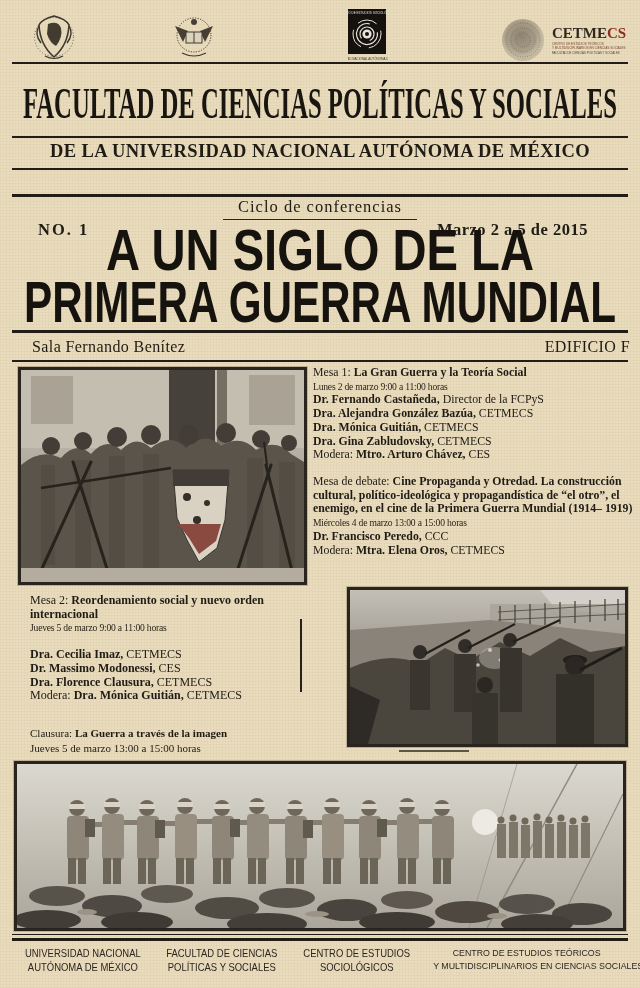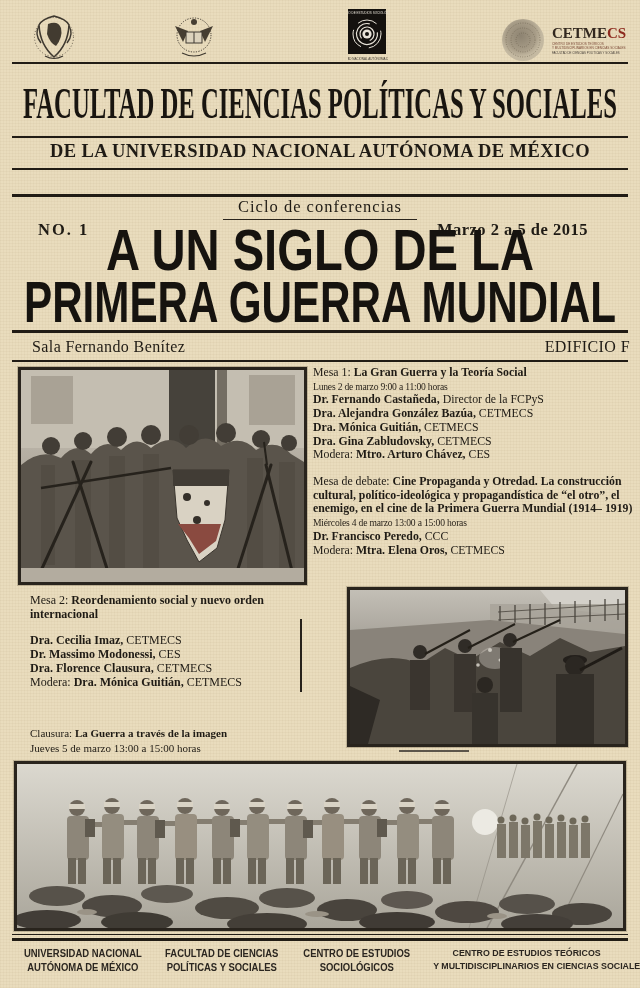--- a/index.html
+++ b/index.html
@@ -34,21 +34,21 @@
   #mesa2{left:30px;top:594px;width:282px;font-size:12px;}
   #mesa2 .gap{height:13px;}
   #clausura{left:30px;top:726px;width:316px;font-size:11px;line-height:14.5px;}
   
   .photo{position:absolute;border:3px solid #29241d;background:#b9b3a7;box-shadow:0 0 0 1px rgba(70,60,40,.25);}
   .photo svg{display:block;}
   #vdiv{left:300px;top:619px;width:2px;height:73px;background:#25201a;}
   #cap-line{left:399px;top:750px;width:70px;height:2px;background:#5c554a;}
   
   #footer-text{top:947px;left:12px;width:616px;display:flex;align-items:flex-start;
-    font-family:"Liberation Sans","DejaVu Sans",sans-serif;font-weight:bold;color:#2b2620;}
+    font-family:"Liberation Sans","DejaVu Sans",sans-serif;font-weight:normal;color:#2b2620;}
   .fcol{text-align:center;line-height:1.32;}
   .fcol .fline{white-space:nowrap;transform:scaleX(.92);transform-origin:center;}
   .fc1{width:23%;font-size:10.3px;}
   .fc2{width:22%;font-size:10.3px;}
   .fc3{width:22%;font-size:10.3px;}
   .fc4{width:33%;font-size:9.6px;}
 </style>
 </head>
 <body>
 
@@ -211,20 +211,21 @@
 
   <div class="block mono" id="debate">
     <div><span>Mesa de debate:</span> <span class="n">Cine Propaganda y Otredad. La construcción cultural, político-ideológica y propagandística de “el otro”, el enemigo, en el cine de la Primera Guerra Mundial (1914– 1919)</span></div>
     <div class="sched">Miércoles 4 de marzo 13:00 a 15:00 horas</div>
     <div><span class="n">Dr. Francisco Peredo,</span> <span>CCC</span></div>
     <div><span>Modera:</span> <span class="n">Mtra. Elena Oros,</span> <span>CETMECS</span></div>
   </div>
 
   <div class="block mono" id="mesa2">
     <div><span>Mesa 2:</span> <span class="n">Reordenamiento social y nuevo orden internacional</span></div>
+    <div class="sched">Jueves 5 de marzo 9:00 a 11:00 horas</div>
     <div class="gap"></div>
     <div><span class="n">Dra. Cecilia Imaz,</span> <span>CETMECS</span></div>
     <div><span class="n">Dr. Massimo Modonessi,</span> <span>CES</span></div>
     <div><span class="n">Dra. Florence Clausura,</span> <span>CETMECS</span></div>
     <div><span>Modera:</span> <span class="n">Dra. Mónica Guitián,</span> <span>CETMECS</span></div>
   </div>
 
   <div class="abs" id="vdiv"></div>
 
   <div class="photo" style="left:347px;top:587px;">

